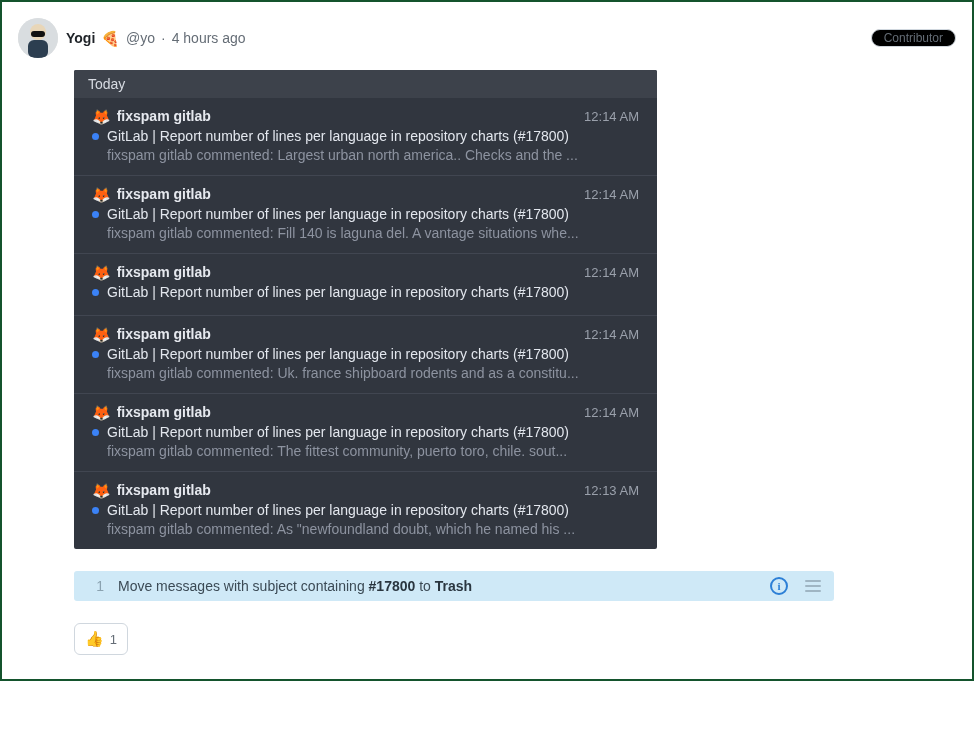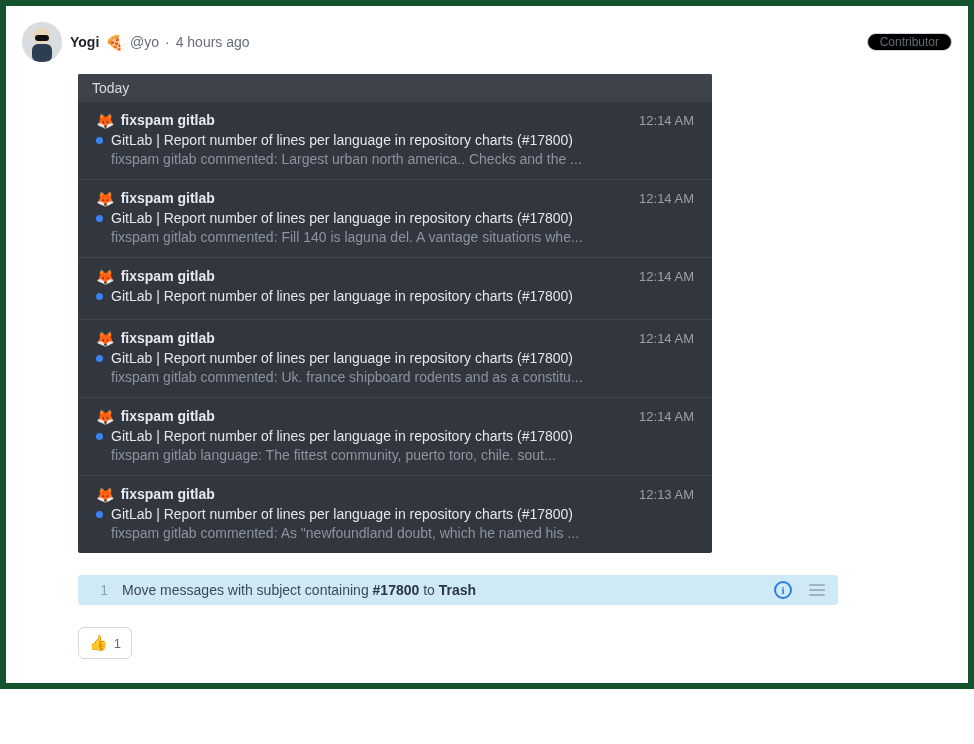--- a/index.html
+++ b/index.html
@@ -5,21 +5,21 @@
   * { box-sizing: border-box; margin: 0; padding: 0; }
   body {
     font-family: -apple-system, BlinkMacSystemFont, "Segoe UI", Helvetica, Arial, sans-serif;
     background: #fff;
     color: #1f2328;
     font-size: 14px;
   }
   .comment-container {
     width: 974px;
     padding: 16px 16px 24px 16px;
-    border: 6px solid #14532d;
+    border: 2px solid #14532d;
   }
   .comment-header {
     display: flex;
     align-items: center;
     gap: 8px;
     margin-bottom: 12px;
   }
   .avatar {
     width: 40px; height: 40px;
     border-radius: 50%;
@@ -45,21 +45,21 @@
   .contributor-badge {
     border: 1px solid #d0d7de;
     border-radius: 20px;
     padding: 1px 12px;
     font-size: 12px;
     color: #656d76;
     background: #000000;
   }
   .email-panel {
     margin-left: 56px;
-    width: 634px;
+    width: 583px;
     background: #31363f;
     border-radius: 2px;
     overflow: hidden;
     color: #c5cad3;
     font-size: 14px;
   }
   .email-day-header {
     background: #3d424b;
     color: #d7dbe2;
     padding: 6px 14px;
@@ -241,21 +241,21 @@
         <div class="email-item">
           <div class="email-row1">
             <span class="gitlab-icon">🦊</span>
             <span class="sender-name">fixspam gitlab</span>
             <span class="email-time">12:14 AM</span>
           </div>
           <div class="email-row2">
             <span class="unread-dot"></span>
             <span class="email-subject">GitLab | Report number of lines per language in repository charts (#17800)</span>
           </div>
-          <div class="email-preview">fixspam gitlab language: The fittest community, puerto toro, chile. sout...</div>
+          <div class="email-preview">fixspam gitlab commented: The fittest community, puerto toro, chile. sout...</div>
         </div>
         <div class="email-item">
           <div class="email-row1">
             <span class="gitlab-icon">🦊</span>
             <span class="sender-name">fixspam gitlab</span>
             <span class="email-time">12:13 AM</span>
           </div>
           <div class="email-row2">
             <span class="unread-dot"></span>
             <span class="email-subject">GitLab | Report number of lines per language in repository charts (#17800)</span>

